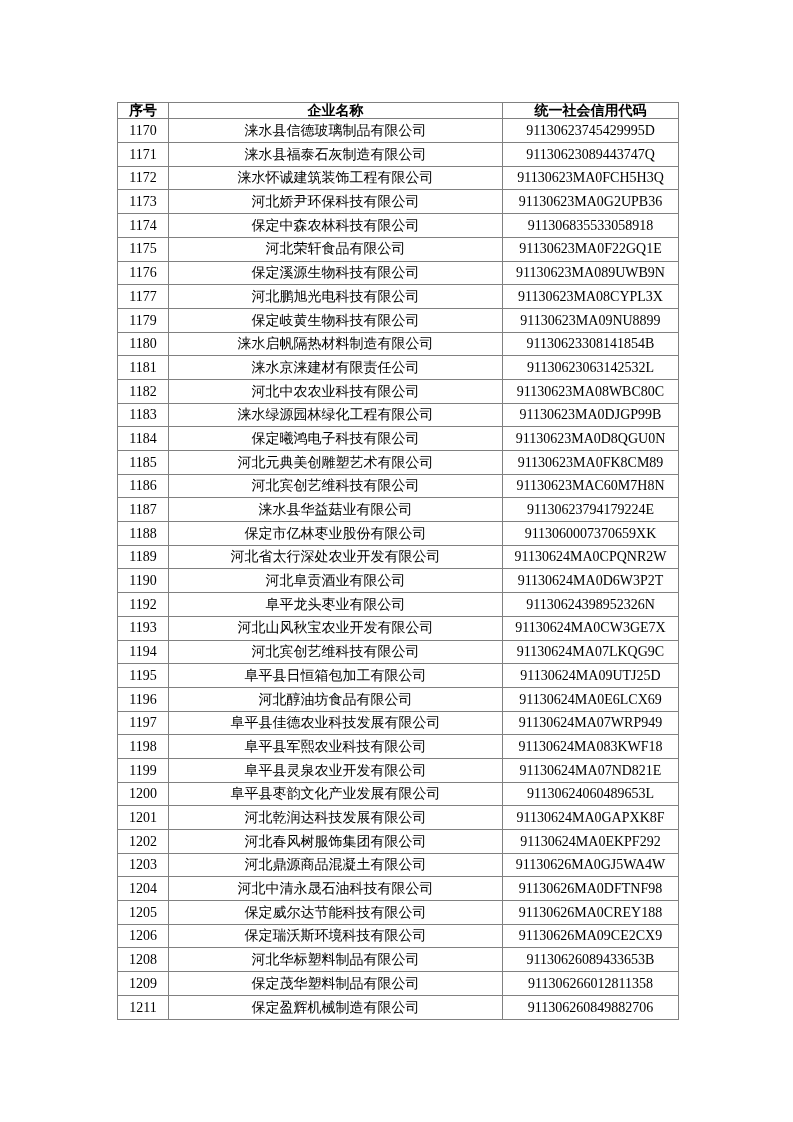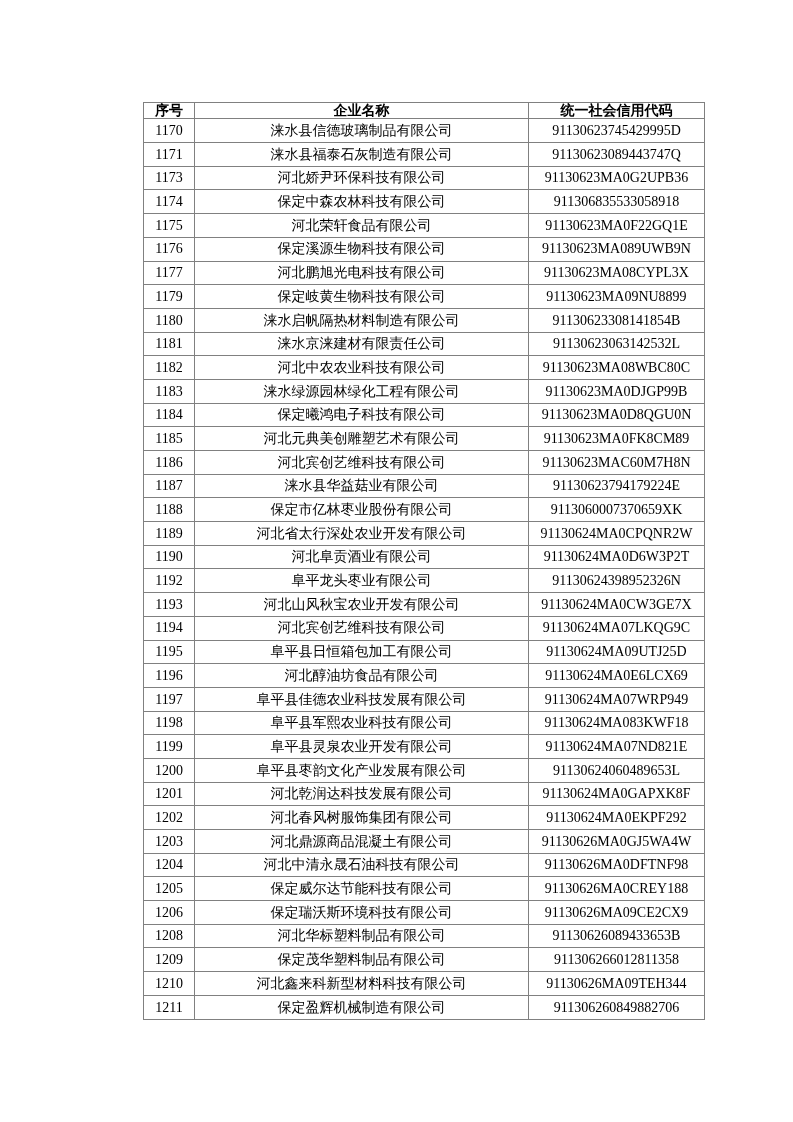--- a/index.html
+++ b/index.html
@@ -15,21 +15,20 @@
     color: #000000;
   }
   table.doc-table {
     position: absolute;
     left: 117px;
     top: 102px;
     width: 561px;
     height: 918px;
     border-collapse: collapse;
     table-layout: fixed;
-    margin-left: 26px;
   }
   table.doc-table th,
   table.doc-table td {
     border: 1px solid #808080;
     text-align: center;
     vertical-align: middle;
     padding: 0 2px;
     font-size: 14px;
     line-height: 1.1;
     white-space: nowrap;
@@ -63,20 +62,25 @@
         <td>1170</td>
         <td>涞水县信德玻璃制品有限公司</td>
         <td>91130623745429995D</td>
       </tr>
       <tr>
         <td>1171</td>
         <td>涞水县福泰石灰制造有限公司</td>
         <td>91130623089443747Q</td>
       </tr>
       <tr>
+        <td>1172</td>
+        <td>涞水怀诚建筑装饰工程有限公司</td>
+        <td>91130623MA0FCH5H3Q</td>
+      </tr>
+      <tr>
         <td>1173</td>
         <td>河北娇尹环保科技有限公司</td>
         <td>91130623MA0G2UPB36</td>
       </tr>
       <tr>
         <td>1174</td>
         <td>保定中森农林科技有限公司</td>
         <td>911306835533058918</td>
       </tr>
       <tr>
@@ -231,25 +235,20 @@
       </tr>
       <tr>
         <td>1208</td>
         <td>河北华标塑料制品有限公司</td>
         <td>91130626089433653B</td>
       </tr>
       <tr>
         <td>1209</td>
         <td>保定茂华塑料制品有限公司</td>
         <td>911306266012811358</td>
-      </tr>
-      <tr>
-        <td>1210</td>
-        <td>河北鑫来科新型材料科技有限公司</td>
-        <td>91130626MA09TEH344</td>
       </tr>
       <tr>
         <td>1211</td>
         <td>保定盈辉机械制造有限公司</td>
         <td>911306260849882706</td>
       </tr>
     </tbody>
 </table>
 
 </body></html>

